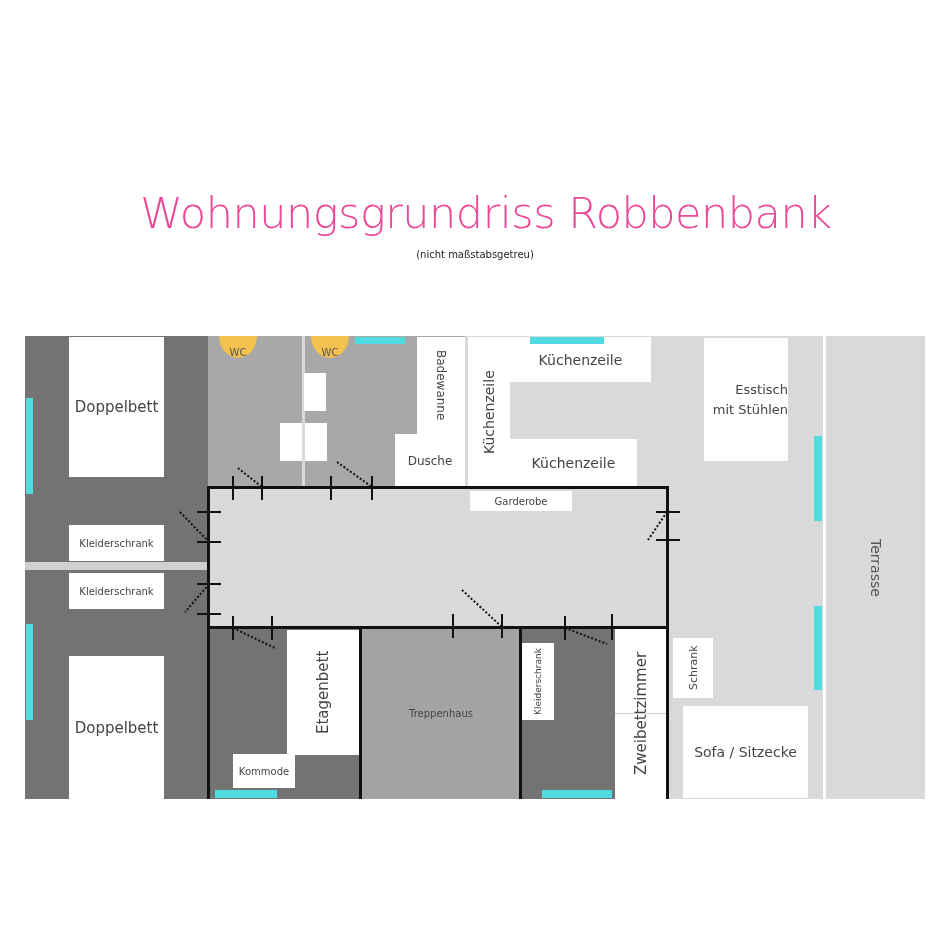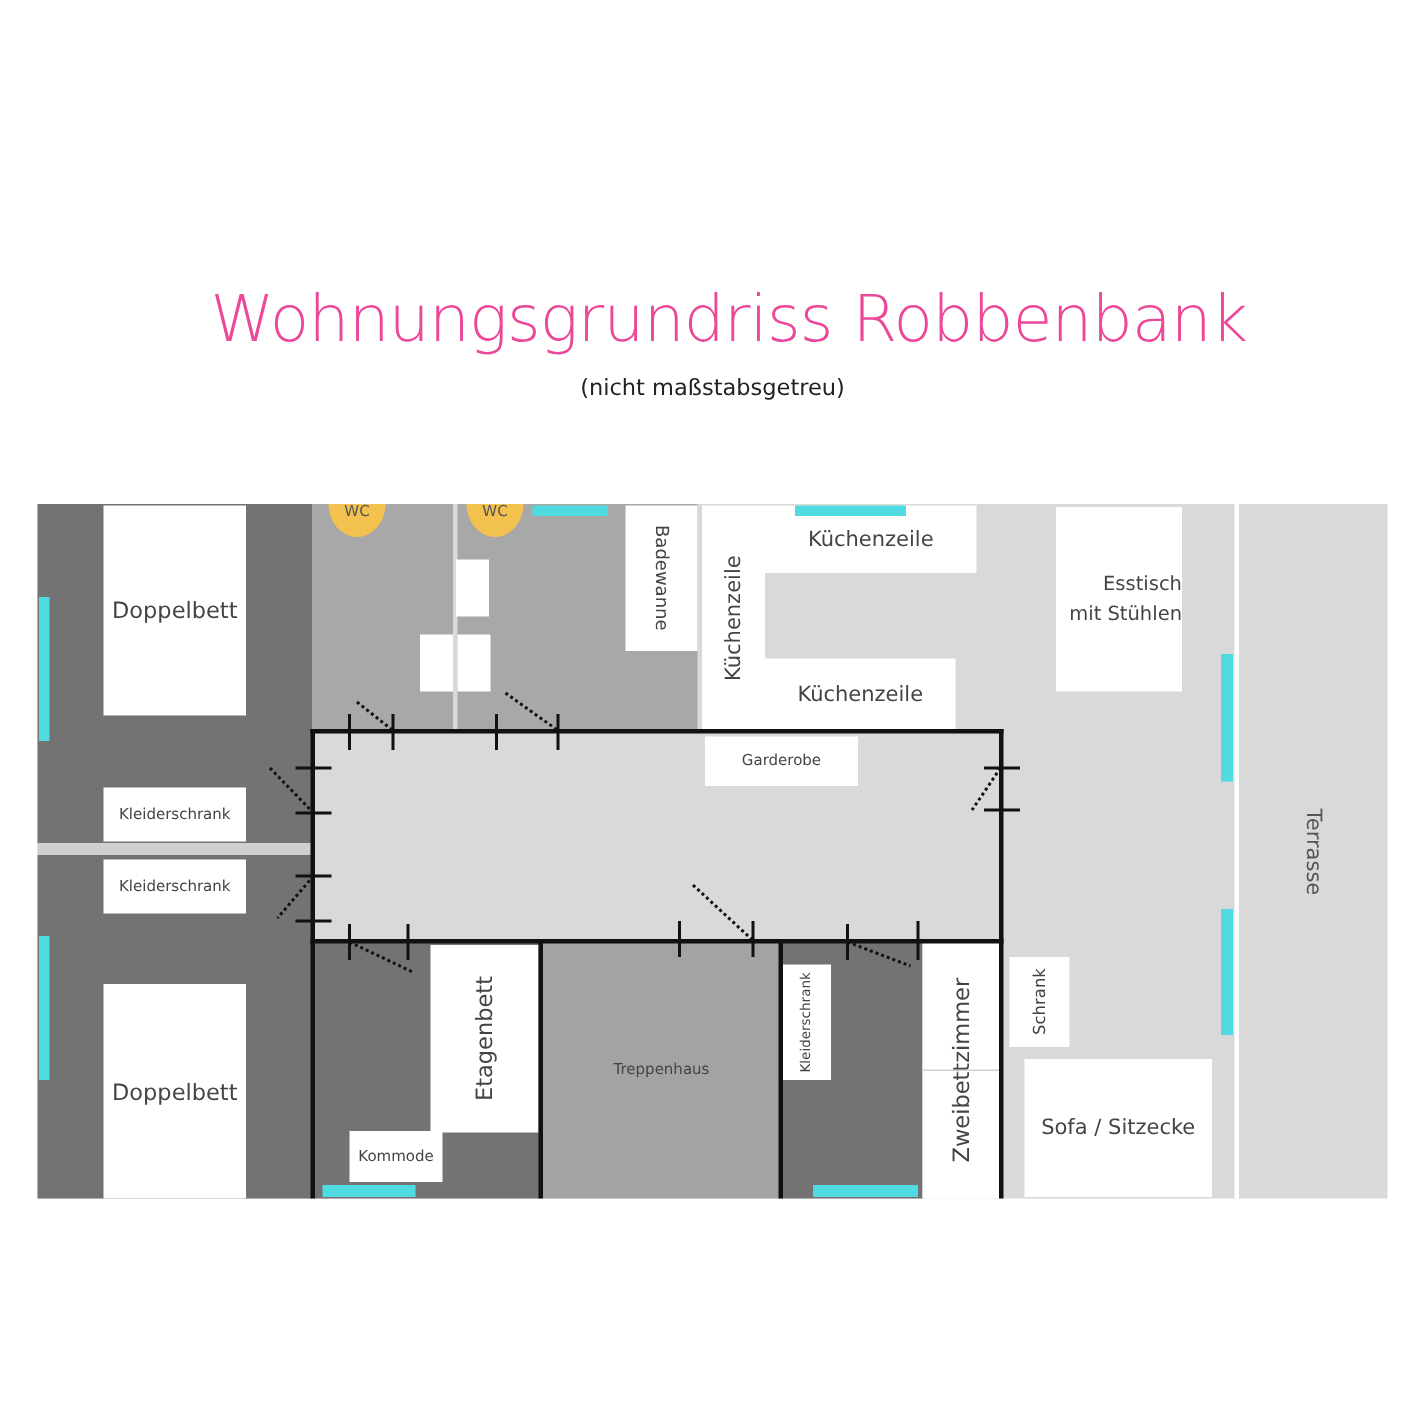--- a/index.html
+++ b/index.html
@@ -1,28 +1,28 @@
 <!DOCTYPE html>
 <html><head>
 <meta charset="utf-8">
 <style>
   html, body { margin:0; padding:0; background:#ffffff; }
   body { width:950px; height:951px; position:relative; overflow:hidden; font-family:"DejaVu Sans", sans-serif; color:#333; }
   .abs { position:absolute; box-sizing:border-box; }
   .title { left:11px; width:950px; top:188px; text-align:center; font-size:43px; font-weight:300; color:#ec4899; letter-spacing:-0.5px; }
-  .subtitle { left:0; width:950px; top:249px; text-align:center; font-size:15px; color:#222; }
+  .subtitle { left:0; width:950px; top:249px; text-align:center; font-size:10px; color:#222; }
   .dark { background:#737373; }
   .mid { background:#a8a8a8; }
   .white { background:#ffffff; }
   .win { background:#4fdbe0; }
   .lbl { display:flex; align-items:center; justify-content:center; text-align:center; color:#444; }
   .vert { writing-mode:vertical-rl; transform:rotate(180deg); }
   .vert-down { writing-mode:vertical-rl; }
   .wall { background:#111; }
-  .wc { background:#f2c14e; border-radius:0 0 50% 50% / 0 0 100% 100%; color:#555; font-size:10px; display:flex; align-items:flex-start; justify-content:center; }
+  .wc { background:#f2c14e; border-radius:0 0 50% 50% / 0 0 100% 100%; color:#555; font-size:10px; display:flex; align-items:flex-end; justify-content:center; }
 </style>
 </head>
 <body>
 
 <div class="abs title">Wohnungsgrundriss Robbenbank</div>
 <div class="abs subtitle">(nicht maßstabsgetreu)</div>
 
 <div class="abs" style="left:25px;top:336px;width:900px;height:463px;background:#d9d9d9;">
 
   <div class="abs dark" style="left:0;top:0;width:183px;height:226px;"></div>
@@ -54,20 +54,23 @@
     <span>WC</span>
   </div>
   <div class="abs win" style="left:330px;top:1px;width:50px;height:7px;"></div>
   <div class="abs white" style="left:279px;top:37px;width:22px;height:38px;"></div>
   <div class="abs white" style="left:255px;top:87px;width:22px;height:38px;"></div>
   <div class="abs white" style="left:280px;top:87px;width:22px;height:38px;"></div>
 
   <div class="abs white lbl vert-down" style="left:392px;top:1px;width:48px;height:97px;font-size:12px;">
     <span>Badewanne</span>
   </div>
+  <div class="abs white lbl" style="left:370px;top:98px;width:70px;height:54px;font-size:12px;">
+    <span>Dusche</span>
+  </div>
 
   <div class="abs white lbl vert" style="left:443px;top:1px;width:42px;height:150px;font-size:14px;">
     <span>Küchenzeile</span>
   </div>
   <div class="abs white lbl" style="left:485px;top:1px;width:141px;height:45px;font-size:14px;">
     <span>Küchenzeile</span>
   </div>
   <div class="abs win" style="left:505px;top:1px;width:74px;height:7px;"></div>
   <div class="abs white lbl" style="left:485px;top:103px;width:127px;height:48px;font-size:14px;">
     <span>Küchenzeile</span>
@@ -78,21 +81,21 @@
     <span>mit Stühlen</span>
   </div>
   <div class="abs win" style="left:789px;top:100px;width:8px;height:85px;"></div>
   <div class="abs win" style="left:789px;top:270px;width:8px;height:84px;"></div>
 
   <div class="abs" style="left:798px;top:0;width:3px;height:463px;background:#ffffff;"></div>
   <div class="abs lbl vert-down" style="left:801px;top:0;width:99px;height:463px;font-size:14px;color:#555;">
     <span>Terrasse</span>
   </div>
 
-  <div class="abs white lbl" style="left:445px;top:155px;width:102px;height:33px;font-size:10px;">
+  <div class="abs white lbl" style="left:445px;top:155px;width:102px;height:20px;font-size:10px;">
     <span>Garderobe</span>
   </div>
 
   <div class="abs dark" style="left:184px;top:292px;width:151px;height:171px;"></div>
   <div class="abs white lbl vert" style="left:262px;top:294px;width:72px;height:125px;font-size:15px;">
     <span>Etagenbett</span>
   </div>
   <div class="abs white lbl" style="left:208px;top:418px;width:62px;height:34px;font-size:10px;">
     <span>Kommode</span>
   </div>

